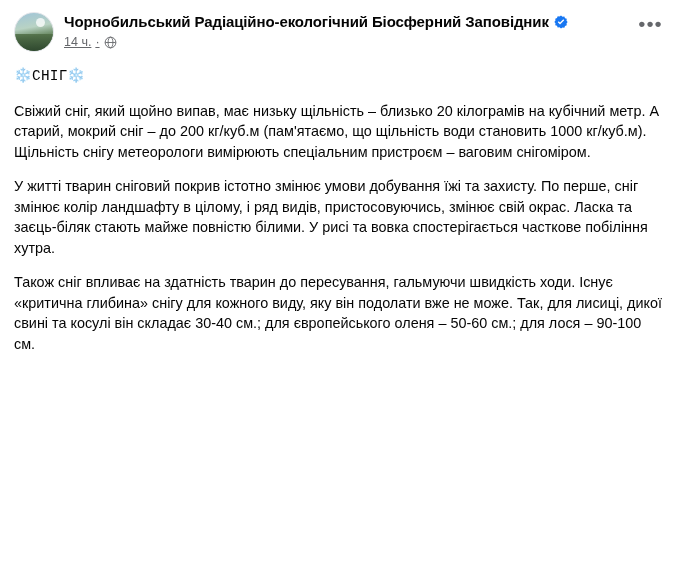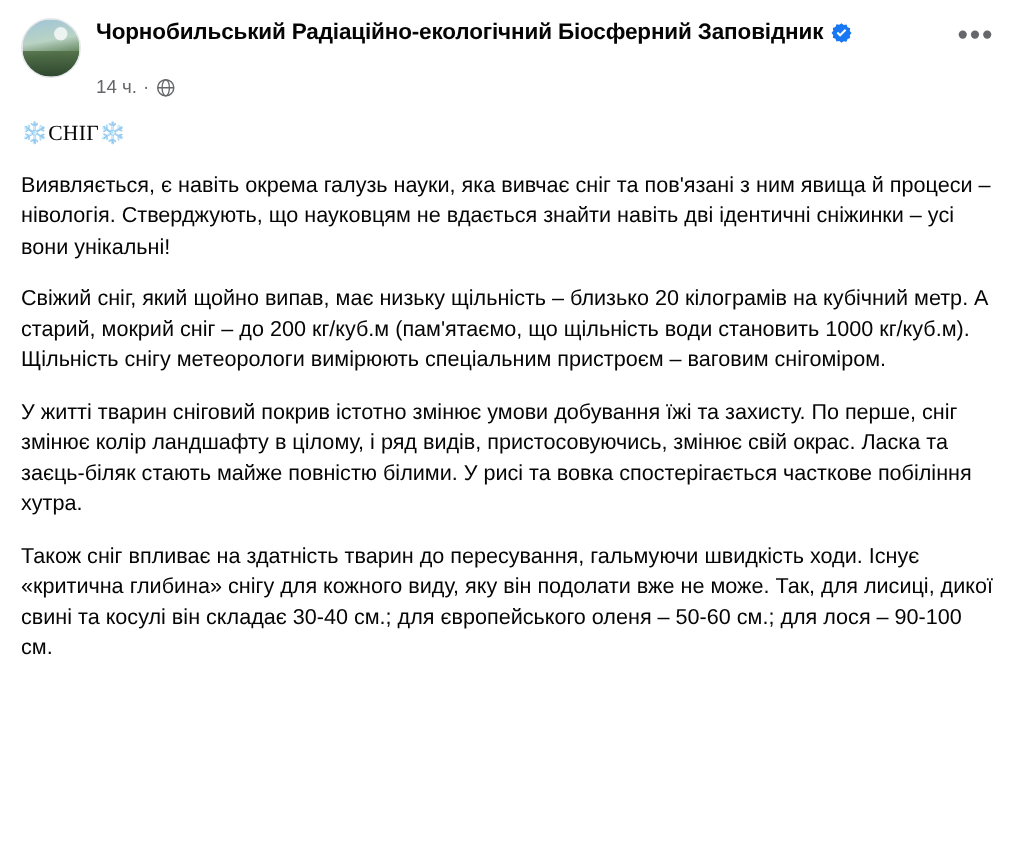--- a/index.html
+++ b/index.html
@@ -73,24 +73,25 @@
   .verified-badge {
     margin-left: 5px;
     width: 14px;
     height: 14px;
     flex: 0 0 14px;
     display: inline-block;
   }
   .meta-row {
     display: flex;
     align-items: center;
-    margin-top: 20px;
+    margin-top: 4px;
     color: #65676b;
     font-size: 12.5px;
     line-height: 14px;
+    text-decoration: underline;
   }
   .meta-dot {
     margin: 0 4px;
     color: #65676b;
     font-size: 12.5px;
   }
   .globe-icon {
     width: 13px;
     height: 13px;
     display: inline-block;
@@ -110,21 +111,21 @@
   .post-body {
     padding: 14px 14px 0 14px;
     font-size: 14.4px;
     line-height: 20.5px;
     color: #050505;
   }
   .post-body p {
     margin: 0 0 14px 0;
   }
   .emoji {
-    font-family: Liberation Serif, serif;
+    font-family: Liberation Mono, monospace;
   }
   .title-line {
     font-size: 14.4px;
     letter-spacing: 0.2px;
   }
 </style>
 </head>
 <body>
 
 <div class="post">
@@ -153,20 +154,19 @@
           </svg>
         </span>
       </div>
     </div>
 
     <div class="more-btn">•••</div>
   </div>
 
   <div class="post-body">
     <p class="title-line emoji">❄️СНІГ❄️</p>
-    <p>Виявляється, є навіть окрема галузь науки, яка вивчає сніг та пов'язані з ним явища й процеси – нівологія. Стверджують, що науковцям не вдається знайти навіть дві ідентичні сніжинки – усі вони унікальні!</p>
     <p>Свіжий сніг, який щойно випав, має низьку щільність – близько 20 кілограмів на кубічний метр. А старий, мокрий сніг – до 200 кг/куб.м (пам'ятаємо, що щільність води становить 1000 кг/куб.м). Щільність снігу метеорологи вимірюють спеціальним пристроєм – ваговим снігоміром.</p>
     <p>У житті тварин сніговий покрив істотно змінює умови добування їжі та захисту. По перше, сніг змінює колір ландшафту в цілому, і ряд видів, пристосовуючись, змінює свій окрас. Ласка та заєць-біляк стають майже повністю білими. У рисі та вовка спостерігається часткове побіління хутра.</p>
     <p>Також сніг впливає на здатність тварин до пересування, гальмуючи швидкість ходи. Існує «критична глибина» снігу для кожного виду, яку він подолати вже не може. Так, для лисиці, дикої свині та косулі він складає 30-40 см.; для європейського оленя – 50-60 см.; для лося – 90-100 см.</p>
 
   </div>
 
 </div>
 
 </body></html>

